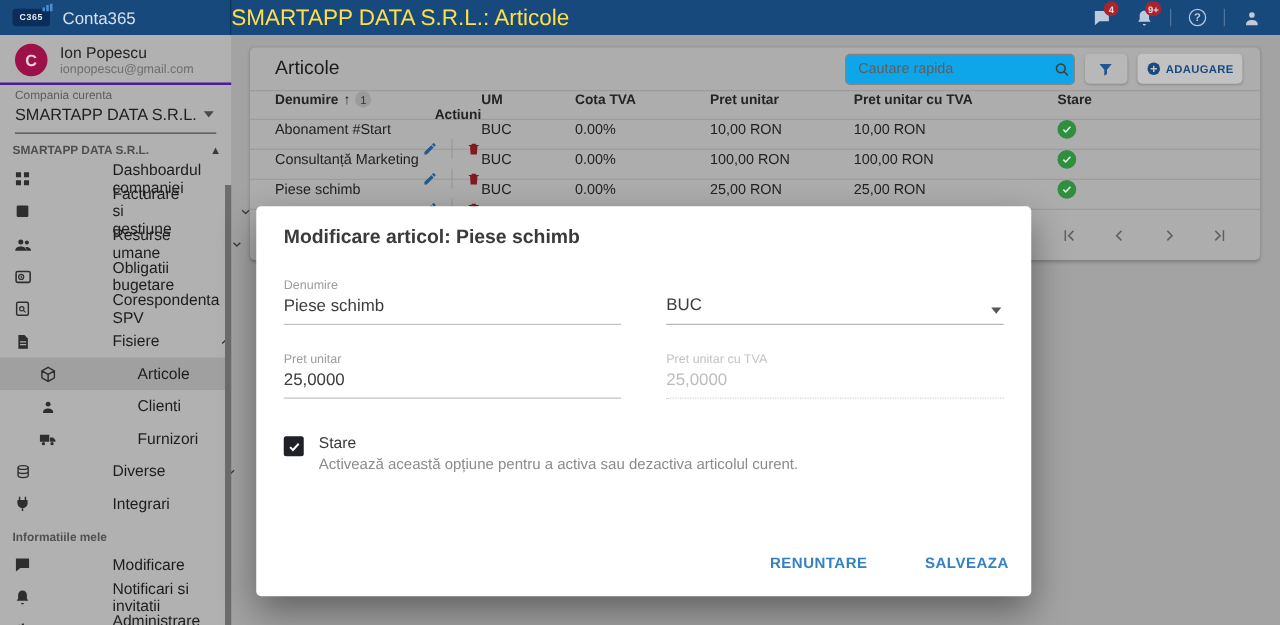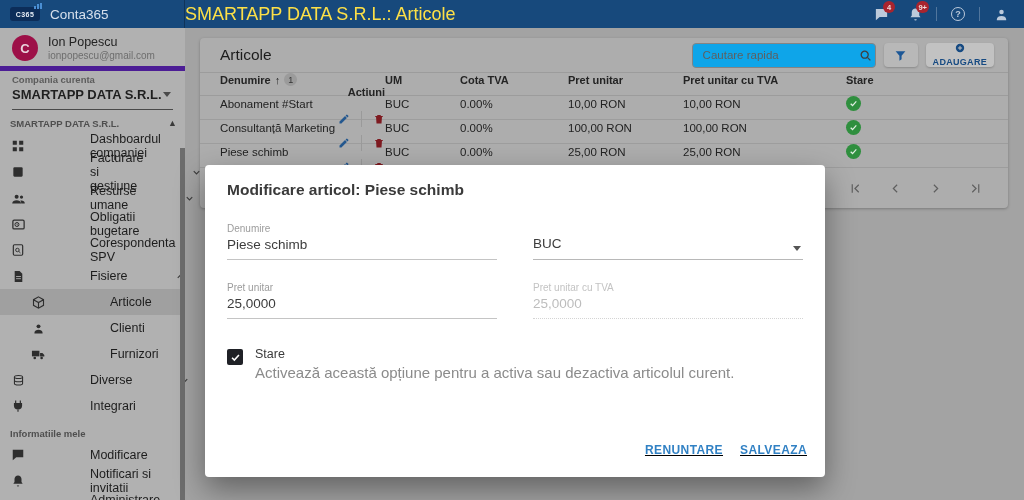--- a/index.html
+++ b/index.html
@@ -21,21 +21,21 @@
   .badge{position:absolute;top:1px;right:3px;min-width:12px;height:12px;padding:0 2px;background:#a8242e;border-radius:7px;color:#f2dada;font-size:7.5px;font-weight:bold;display:flex;align-items:center;justify-content:center;}
   .tdiv{width:1px;height:14px;background:rgba(255,255,255,.25);margin:0 4px;}
   .help-circle{width:14px;height:14px;border:1.5px solid #bccadb;border-radius:50%;display:flex;align-items:center;justify-content:center;font-size:9px;font-weight:bold;color:#bccadb;}
 
   
   .sidebar{position:absolute;left:0;top:28px;width:185px;height:472px;background:#b1b1b1;z-index:2;}
   .user-panel{display:flex;align-items:center;gap:10px;padding:7px 12px 5px;}
   .avatar{width:26px;height:26px;border-radius:50%;background:#9d1048;color:#e9d3dd;font-size:13px;font-weight:bold;display:flex;align-items:center;justify-content:center;flex:0 0 26px;}
   .user-name{font-size:12.5px;color:#232323;line-height:1.2;}
   .user-email{font-size:10px;color:#6e6e6e;}
-  .company-block{padding:3px 12px 0;border-top:5px solid #4c1d95;font-weight:bold;}
+  .company-block{padding:3px 12px 0;border-top:2px solid #4c1d95;}
   .company-label{font-size:9.5px;color:#5c5c5c;}
   .company-row{display:flex;align-items:center;justify-content:space-between;border-bottom:1.5px solid #4a4a4a;padding:2px 2px 7px 0;}
   .company-value{font-size:13px;color:#1f1f1f;}
   .caret-down{width:0;height:0;border-left:4px solid transparent;border-right:4px solid transparent;border-top:5px solid #4a4a4a;}
   .side-section{display:flex;align-items:center;justify-content:space-between;padding:8px 8px 4px 10px;font-size:9.5px;font-weight:bold;color:#4f4f4f;}
   .scrollup{color:#3a3a3a;font-size:9px;line-height:1;cursor:pointer;}
   .nav-item{height:26px;display:flex;align-items:center;padding-left:10px;color:#1d1d1d;cursor:pointer;gap:47px;}
   .nav-item.indent{padding-left:30px;}
   .nav-item.selected{background:#a0a0a0;}
   .nav-icon{width:16px;height:16px;margin-right:17px;color:#2e2e2e;display:flex;align-items:center;justify-content:center;flex:0 0 16px;}
@@ -48,21 +48,21 @@
   .content{position:absolute;left:185px;top:28px;width:839px;height:472px;background:#a3a3a3;}
   .card{position:absolute;left:15px;top:10px;width:808px;height:170px;background:#adadad;border-radius:4px;box-shadow:0 1px 3px rgba(0,0,0,.25);overflow:hidden;}
   .card-toolbar{height:34px;display:flex;align-items:center;padding:0 14px 0 20px;}
   .card-title{font-size:15.5px;color:#1c1c1c;}
   .search-box{margin-left:auto;width:184px;height:25px;border:1px solid #848484;border-radius:4px;display:flex;align-items:center;padding:0 8px;background:#0ea5e9;}
   .search-box input{flex:1;border:none;background:transparent;outline:none;font-size:11.5px;color:#3c3c3c;}
   .search-box input::placeholder{color:#5f5f5f;}
   .search-box svg{color:#3f3f3f;flex:0 0 auto;}
   .filter-btn{margin-left:8px;width:34px;height:24px;background:#b8b8b8;border:none;border-radius:4px;display:flex;align-items:center;justify-content:center;cursor:pointer;box-shadow:0 1px 2px rgba(0,0,0,.2);}
   .filter-btn svg{color:#1c5796;}
-  .add-btn{margin-left:8px;height:24px;background:#c2c2c2;border:none;border-radius:4px;display:flex;align-items:center;gap:4px;padding:0 7px;cursor:pointer;color:#164a82;font-size:9px;font-weight:bold;letter-spacing:.3px;box-shadow:0 1px 2px rgba(0,0,0,.2);flex-direction:column;}
+  .add-btn{margin-left:8px;height:24px;background:#c2c2c2;border:none;border-radius:4px;display:flex;align-items:center;gap:4px;padding:0 7px;cursor:pointer;color:#164a82;font-size:9px;font-weight:bold;letter-spacing:.3px;box-shadow:0 1px 2px rgba(0,0,0,.2);}
   .thead,.trow{display:grid;grid-template-columns:165px 75px 108px 115px 163px 1fr;align-items:center;padding:0 20px;}
   .thead{height:24px;border-top:1px solid #9c9c9c;border-bottom:1px solid #9c9c9c;font-size:11px;font-weight:bold;color:#242424;}
   .trow{height:24px;border-bottom:1px solid #9d9d9d;font-size:11.5px;color:#222;}
   .sort-cell{display:flex;align-items:center;gap:4px;}
   .sort-arrow{font-size:11px;color:#222;}
   .sort-badge{width:13px;height:13px;border-radius:50%;background:#9b9b9b;color:#333;font-size:9px;display:flex;align-items:center;justify-content:center;font-weight:normal;}
   .check-ic{width:15px;height:15px;border-radius:50%;background:#2f8f3e;display:flex;align-items:center;justify-content:center;}
   .actions-cell{display:flex;align-items:center;justify-content:flex-end;gap:11px;}
   .act-div{width:1px;height:16px;background:#9a9a9a;}
   .icon-btn{background:none;border:none;padding:0;cursor:pointer;display:flex;align-items:center;}
@@ -77,22 +77,22 @@
   .field label{display:block;font-size:10px;color:#9c9c9c;margin-bottom:1px;}
   .field input{width:100%;border:none;border-bottom:1px solid #c4c4c4;background:transparent;outline:none;font-size:13.5px;color:#3c3c3c;padding:2px 0 7px;}
   .field.disabled label{color:#c3c3c3;}
   .field.disabled input{color:#bdbdbd;border-bottom:1px dotted #d4d4d4;}
   .select{display:flex;align-items:flex-end;justify-content:space-between;border-bottom:1px solid #b8b8b8;padding:13px 2px 8px 0;cursor:pointer;}
   .select-value{font-size:13.5px;color:#3c3c3c;}
   .select .caret-down{border-top-color:#555;}
   .stare-row{display:flex;align-items:flex-start;gap:12px;margin-top:28px;}
   .checkbox{width:16px;height:16px;background:#1f2126;border-radius:2px;display:flex;align-items:center;justify-content:center;margin-top:2px;cursor:pointer;flex:0 0 16px;}
   .stare-label{font-size:12.5px;color:#3a3a3a;}
-  .stare-desc{font-size:15px;color:#8b8b8b;margin-top:3px;}
-  .modal-footer{margin-top:auto;display:flex;justify-content:flex-end;gap:13px;padding:0 16px 16px;text-decoration:underline;}
+  .stare-desc{font-size:12px;color:#8b8b8b;margin-top:3px;}
+  .modal-footer{margin-top:auto;display:flex;justify-content:flex-end;gap:42px;padding:0 16px 16px;}
   .text-btn{background:none;border:none;color:#3181c4;font-size:12px;font-weight:bold;letter-spacing:.4px;cursor:pointer;padding:4px 2px;}
 </style>
 </head>
 <body>
 
 <div class="app">
 
   <header class="topbar">
     <div class="topbar-left">
       <div class="logo">

